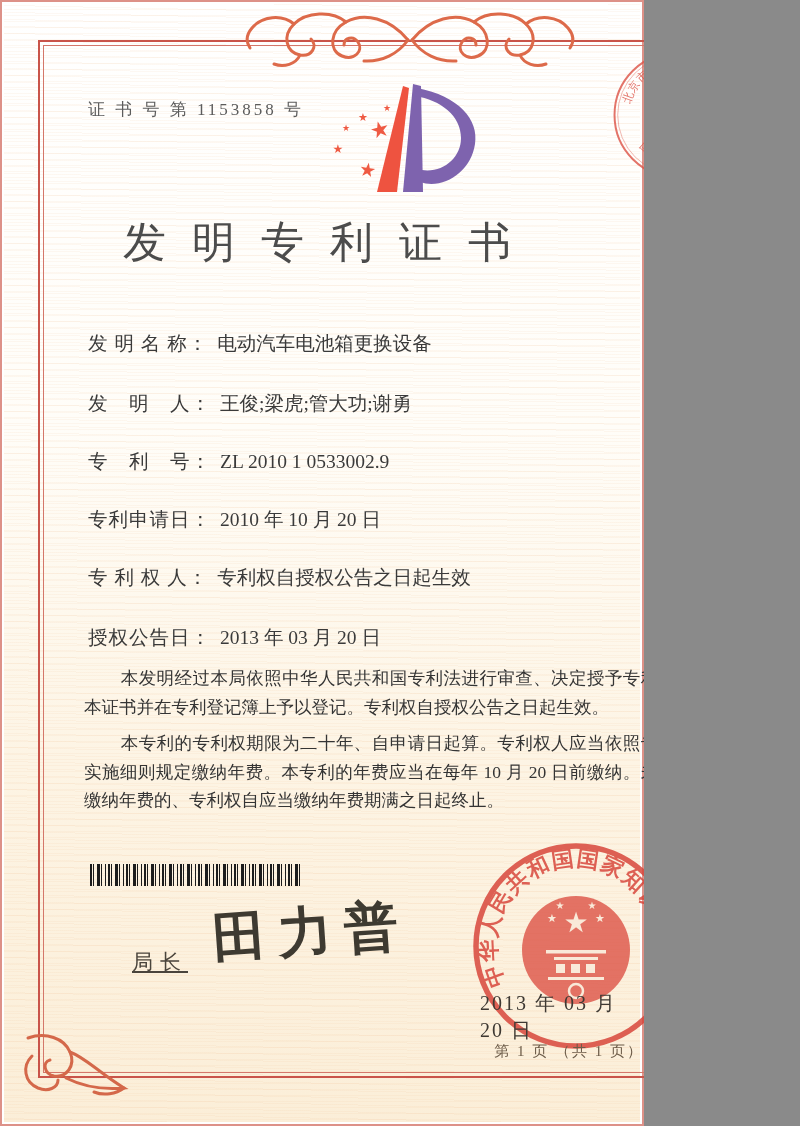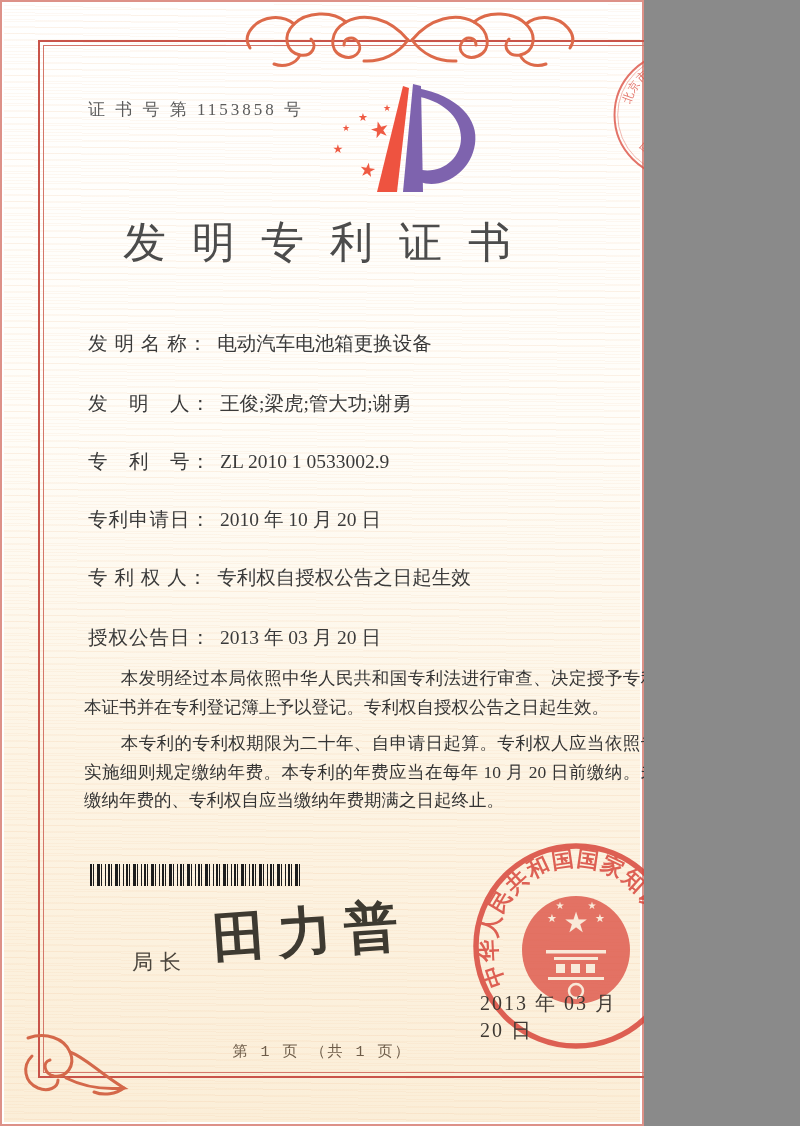--- a/index.html
+++ b/index.html
@@ -33,29 +33,29 @@
     line-height:28.5px; color:#343434; text-align:justify; }
   .body-text p { text-indent:2.1em; margin:8px; }
   .barcode { position:absolute; left:90px; top:864px; width:212px; height:22px;
     background:repeating-linear-gradient(90deg,
       #1c1c1c 0 2px, transparent 2px 3px,
       #1c1c1c 3px 4px, transparent 4px 7px,
       #1c1c1c 7px 10px, transparent 10px 11px,
       #1c1c1c 11px 12px, transparent 12px 15px,
       #1c1c1c 15px 16px, transparent 16px 18px); }
   .chief-label { position:absolute; left:132px; top:948px; font-size:21px;
-    letter-spacing:7px; color:#4a443c; }
+    letter-spacing:7px; color:#4a443c;text-decoration:underline; }
   .signature { position:absolute; left:212px; top:896px; font-size:54px; font-weight:600;
     letter-spacing:12px; color:#3e3a31; transform:rotate(-4deg);
     font-family:"DejaVu Sans","Liberation Sans",sans-serif; }
   .office-seal { position:absolute; left:468px; top:838px; width:216px; height:216px; opacity:.85; }
   .seal-date { position:absolute; left:480px; top:990px; font-size:20px; letter-spacing:2px;
     color:#3e3933; }
-  .footer { position:absolute; left:0; right:0; top:1042px; text-align:center; font-size:15px;
-    letter-spacing:2px; color:#6d5c49;font-family:Liberation Mono, monospace; }
+  .footer { position:absolute; left:0; right:0; top:1042px; text-align:right; font-size:15px;
+    letter-spacing:2px; color:#6d5c49; }
 </style>
 </head>
 <body>
 
 <div class="page">
 
   <div class="frame-outer"></div>
   <div class="frame-inner"></div>
 
   <svg class="ornament" style="left:240px; top:8px;" width="340" height="64" viewBox="0 0 340 64">

